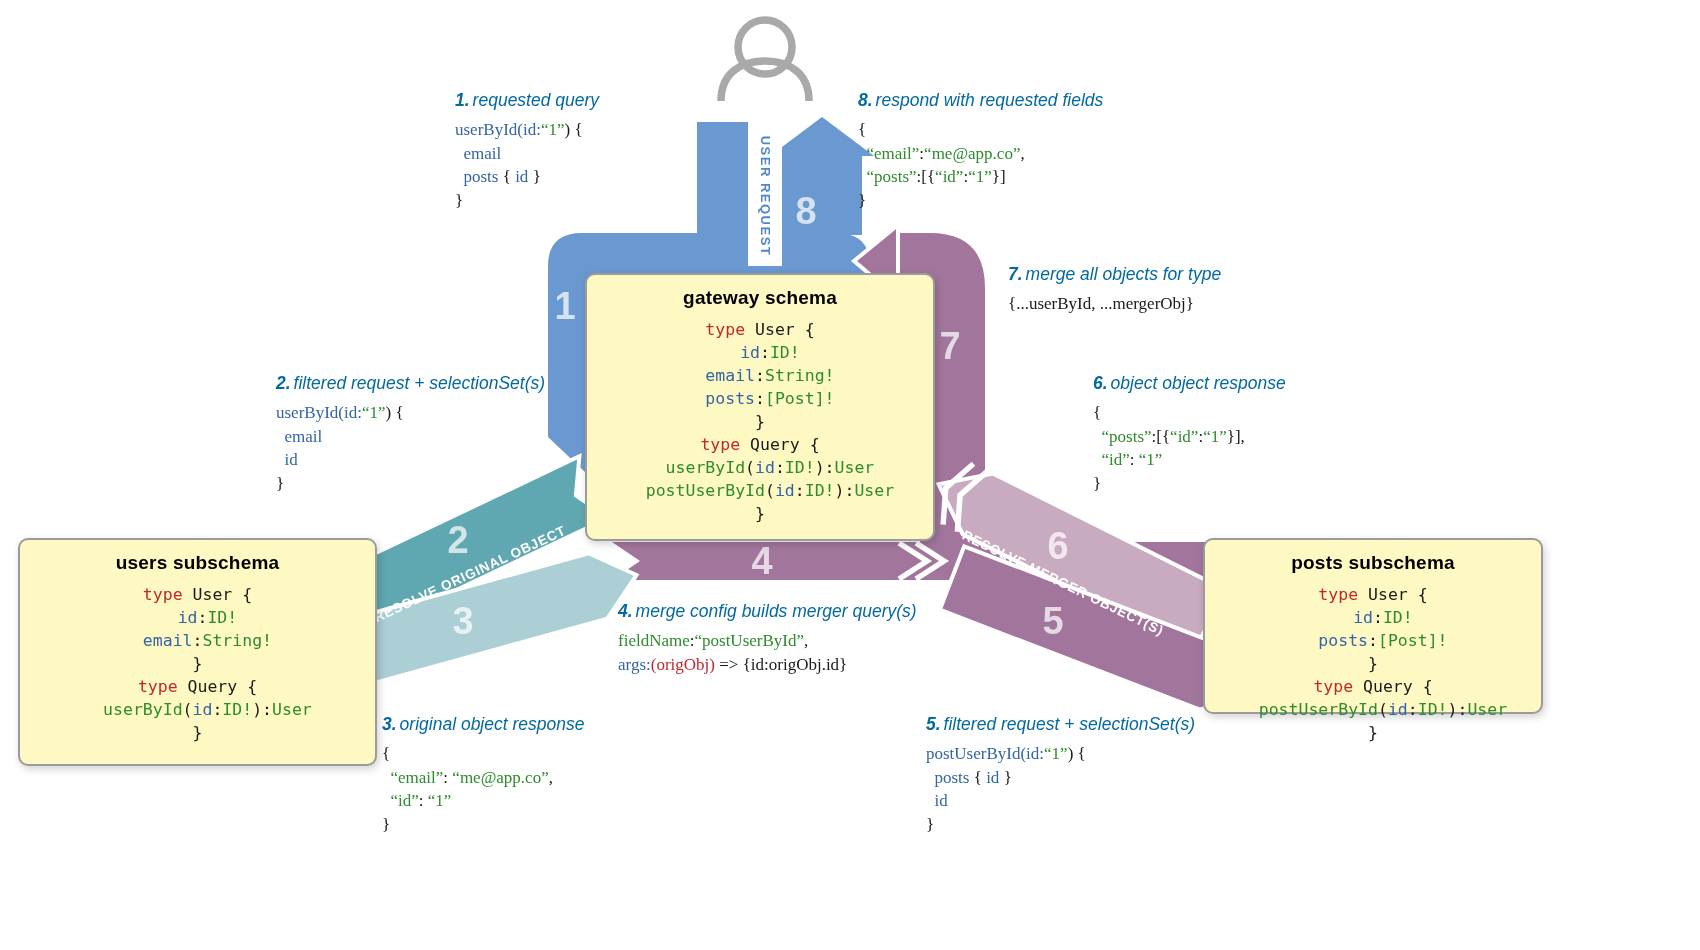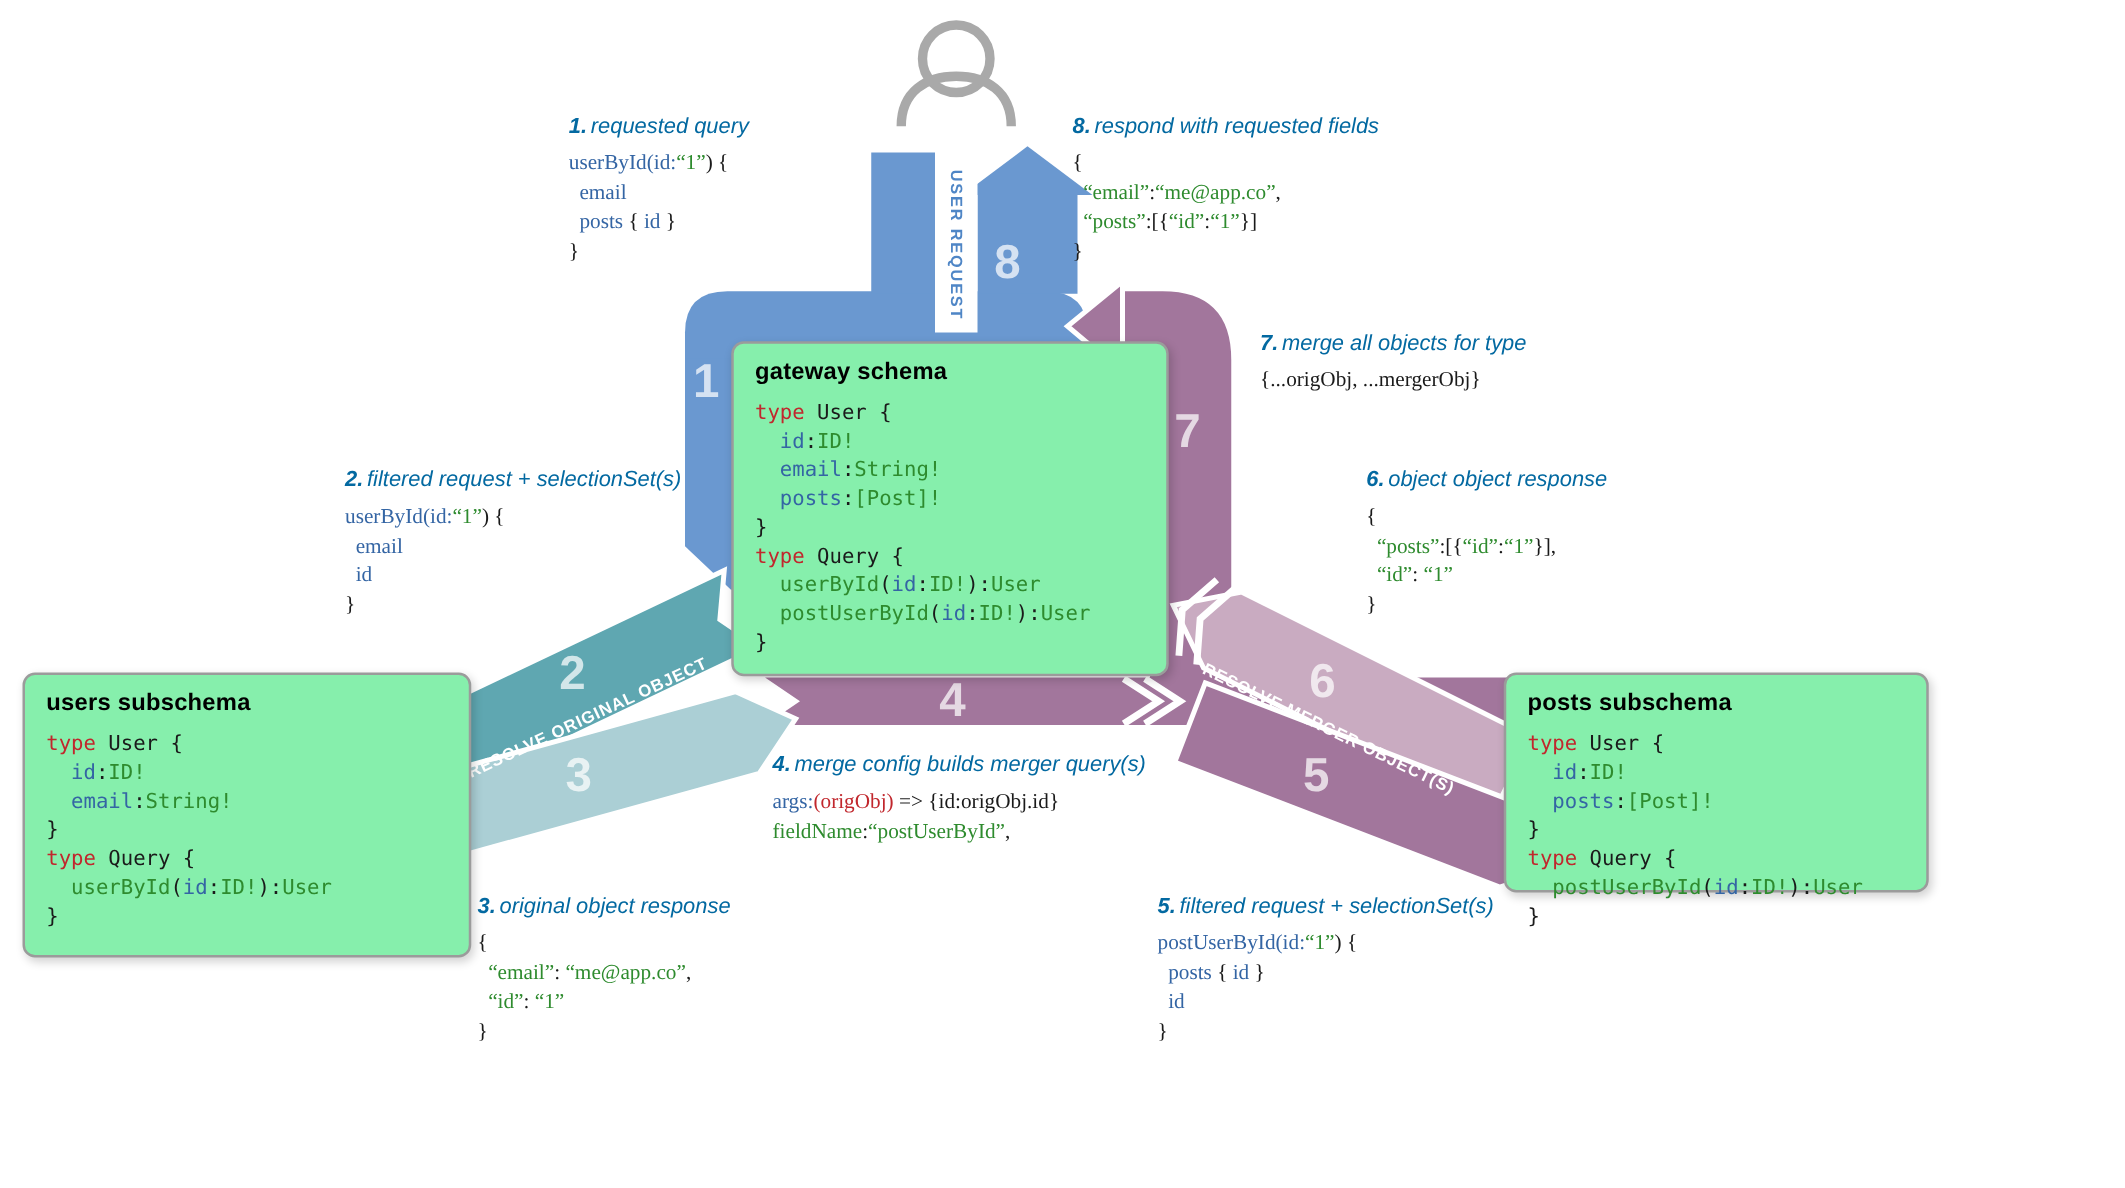--- a/index.html
+++ b/index.html
@@ -10,22 +10,22 @@
 
   .icon-stroke { fill:none; stroke:var(--c-icon_gray,#a9a9a9); stroke-width:7.5px; }
   .blue        { fill:var(--c-blue,#6a98d0); }
   .mauve       { fill:var(--c-mauve,#a2769c); }
   .mauve-light { fill:var(--c-mauve_light,#c9abc1); }
   .teal        { fill:var(--c-teal,#5fa7b1); }
   .teal-light  { fill:var(--c-teal_light,#abcfd5); }
   .wstroke     { stroke:#ffffff; stroke-width:4px; }
   .wsep        { fill:none; stroke:#ffffff; stroke-width:5.5px; }
 
-  .schema-box { position:absolute; background:#86efac; border:2px solid #9b9b9b; border-radius:10px;
-                padding:12px 17px; box-shadow:2px 3px 8px rgba(0,0,0,0.18); }
+  .schema-box { position:absolute; background:#fef9c3; border:2px solid #9b9b9b; border-radius:10px;
+                padding:12px 17px; box-shadow:2px 3px 8px rgba(0,0,0,0.18);text-align:center; }
   .box-title  { font-weight:bold; font-size:19px; color:#000; margin-bottom:9px; letter-spacing:0.2px; }
   .box-code   { font-family:"DejaVu Sans Mono","Liberation Mono",monospace; font-size:16.5px;
                 line-height:23px; white-space:pre; }
 
   .annotation { position:absolute; }
   .ann-label  { font-style:italic; font-size:17.5px; color:#0369a1; }
   .ann-label b { margin-right:3px; }
   .ann-code   { margin-top:7px; font-family:Liberation Serif, serif;
                 font-size:17px; line-height:23.5px; white-space:pre; }
 
@@ -115,36 +115,36 @@
     <div class="ann-code"><div><span class="tk-b">userById(id:</span><span class="tk-g">“1”</span><span class="tk-p">) {</span></div><div><span class="tk-b">  email</span></div><div><span class="tk-b">  posts</span><span class="tk-p"> { </span><span class="tk-b">id</span><span class="tk-p"> }</span></div><div><span class="tk-p">}</span></div></div>
   </div>
 
   <div class="annotation" style="left:858px;top:90px">
     <div class="ann-label"><b>8.</b><span>respond with requested fields</span></div>
     <div class="ann-code"><div><span class="tk-p">{</span></div><div><span class="tk-p">  </span><span class="tk-g">“email”</span><span class="tk-p">:</span><span class="tk-g">“me@app.co”</span><span class="tk-p">,</span></div><div><span class="tk-p">  </span><span class="tk-g">“posts”</span><span class="tk-p">:[{</span><span class="tk-g">“id”</span><span class="tk-p">:</span><span class="tk-g">“1”</span><span class="tk-p">}]</span></div><div><span class="tk-p">}</span></div></div>
   </div>
 
   <div class="annotation" style="left:1008px;top:264px">
     <div class="ann-label"><b>7.</b><span>merge all objects for type</span></div>
-    <div class="ann-code"><div><span class="tk-p">{...origObj, ...mergerObj}</span></div></div>
+    <div class="ann-code"><div><span class="tk-p">{...userById, ...mergerObj}</span></div></div>
   </div>
 
   <div class="annotation" style="left:1093px;top:373px">
     <div class="ann-label"><b>6.</b><span>object object response</span></div>
     <div class="ann-code"><div><span class="tk-p">{</span></div><div><span class="tk-p">  </span><span class="tk-g">“posts”</span><span class="tk-p">:[{</span><span class="tk-g">“id”</span><span class="tk-p">:</span><span class="tk-g">“1”</span><span class="tk-p">}],</span></div><div><span class="tk-p">  </span><span class="tk-g">“id”</span><span class="tk-p">: </span><span class="tk-g">“1”</span></div><div><span class="tk-p">}</span></div></div>
   </div>
 
   <div class="annotation" style="left:276px;top:373px">
     <div class="ann-label"><b>2.</b><span>filtered request + selectionSet(s)</span></div>
     <div class="ann-code"><div><span class="tk-b">userById(id:</span><span class="tk-g">“1”</span><span class="tk-p">) {</span></div><div><span class="tk-b">  email</span></div><div><span class="tk-b">  id</span></div><div><span class="tk-p">}</span></div></div>
   </div>
 
   <div class="annotation" style="left:618px;top:601px">
     <div class="ann-label"><b>4.</b><span>merge config builds merger query(s)</span></div>
-    <div class="ann-code"><div><span class="tk-b">args:</span><span class="tk-o">(origObj)</span><span class="tk-p"> =&gt; {id:origObj.id}</span></div><div><span class="tk-g">fieldName</span><span class="tk-p">:</span><span class="tk-g">“postUserById”</span><span class="tk-p">,</span></div></div>
+    <div class="ann-code"><div><span class="tk-g">fieldName</span><span class="tk-p">:</span><span class="tk-g">“postUserById”</span><span class="tk-p">,</span></div><div><span class="tk-b">args:</span><span class="tk-o">(origObj)</span><span class="tk-p"> =&gt; {id:origObj.id}</span></div></div>
   </div>
 
   <div class="annotation" style="left:382px;top:714px">
     <div class="ann-label"><b>3.</b><span>original object response</span></div>
     <div class="ann-code"><div><span class="tk-p">{</span></div><div><span class="tk-p">  </span><span class="tk-g">“email”</span><span class="tk-p">: </span><span class="tk-g">“me@app.co”</span><span class="tk-p">,</span></div><div><span class="tk-p">  </span><span class="tk-g">“id”</span><span class="tk-p">: </span><span class="tk-g">“1”</span></div><div><span class="tk-p">}</span></div></div>
   </div>
 
   <div class="annotation" style="left:926px;top:714px">
     <div class="ann-label"><b>5.</b><span>filtered request + selectionSet(s)</span></div>
     <div class="ann-code"><div><span class="tk-b">postUserById(id:</span><span class="tk-g">“1”</span><span class="tk-p">) {</span></div><div><span class="tk-b">  posts</span><span class="tk-p"> { </span><span class="tk-b">id</span><span class="tk-p"> }</span></div><div><span class="tk-b">  id</span></div><div><span class="tk-p">}</span></div></div>

